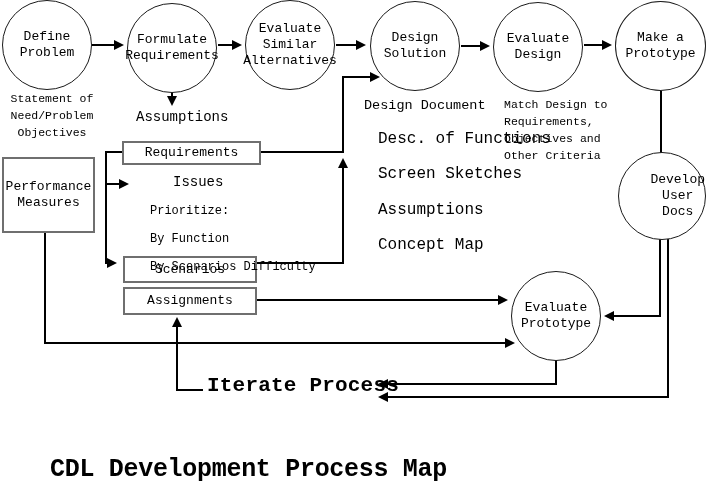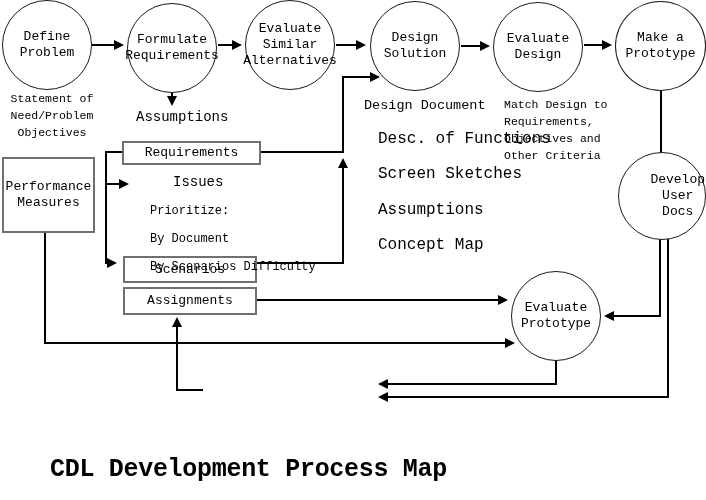--- a/index.html
+++ b/index.html
@@ -117,20 +117,21 @@
   </div>
 
   <div class="note n-evaldesign">Match Design to
 Requirements,
 Objectives and
 Other Criteria</div>
 
   <div class="note n-issues-head">Issues</div>
   <div class="note n-issues-items">
     <div>Prioritize:</div>
-    <div>By Document</div>
+    <div>By Function</div>
     <div>By Scenarios Difficulty</div>
   </div>
 
+  <div class="note n-iterate">Iterate Process</div>
 
   <div class="page-title">CDL Development Process Map</div>
 
 </div>
 
 </body></html>

